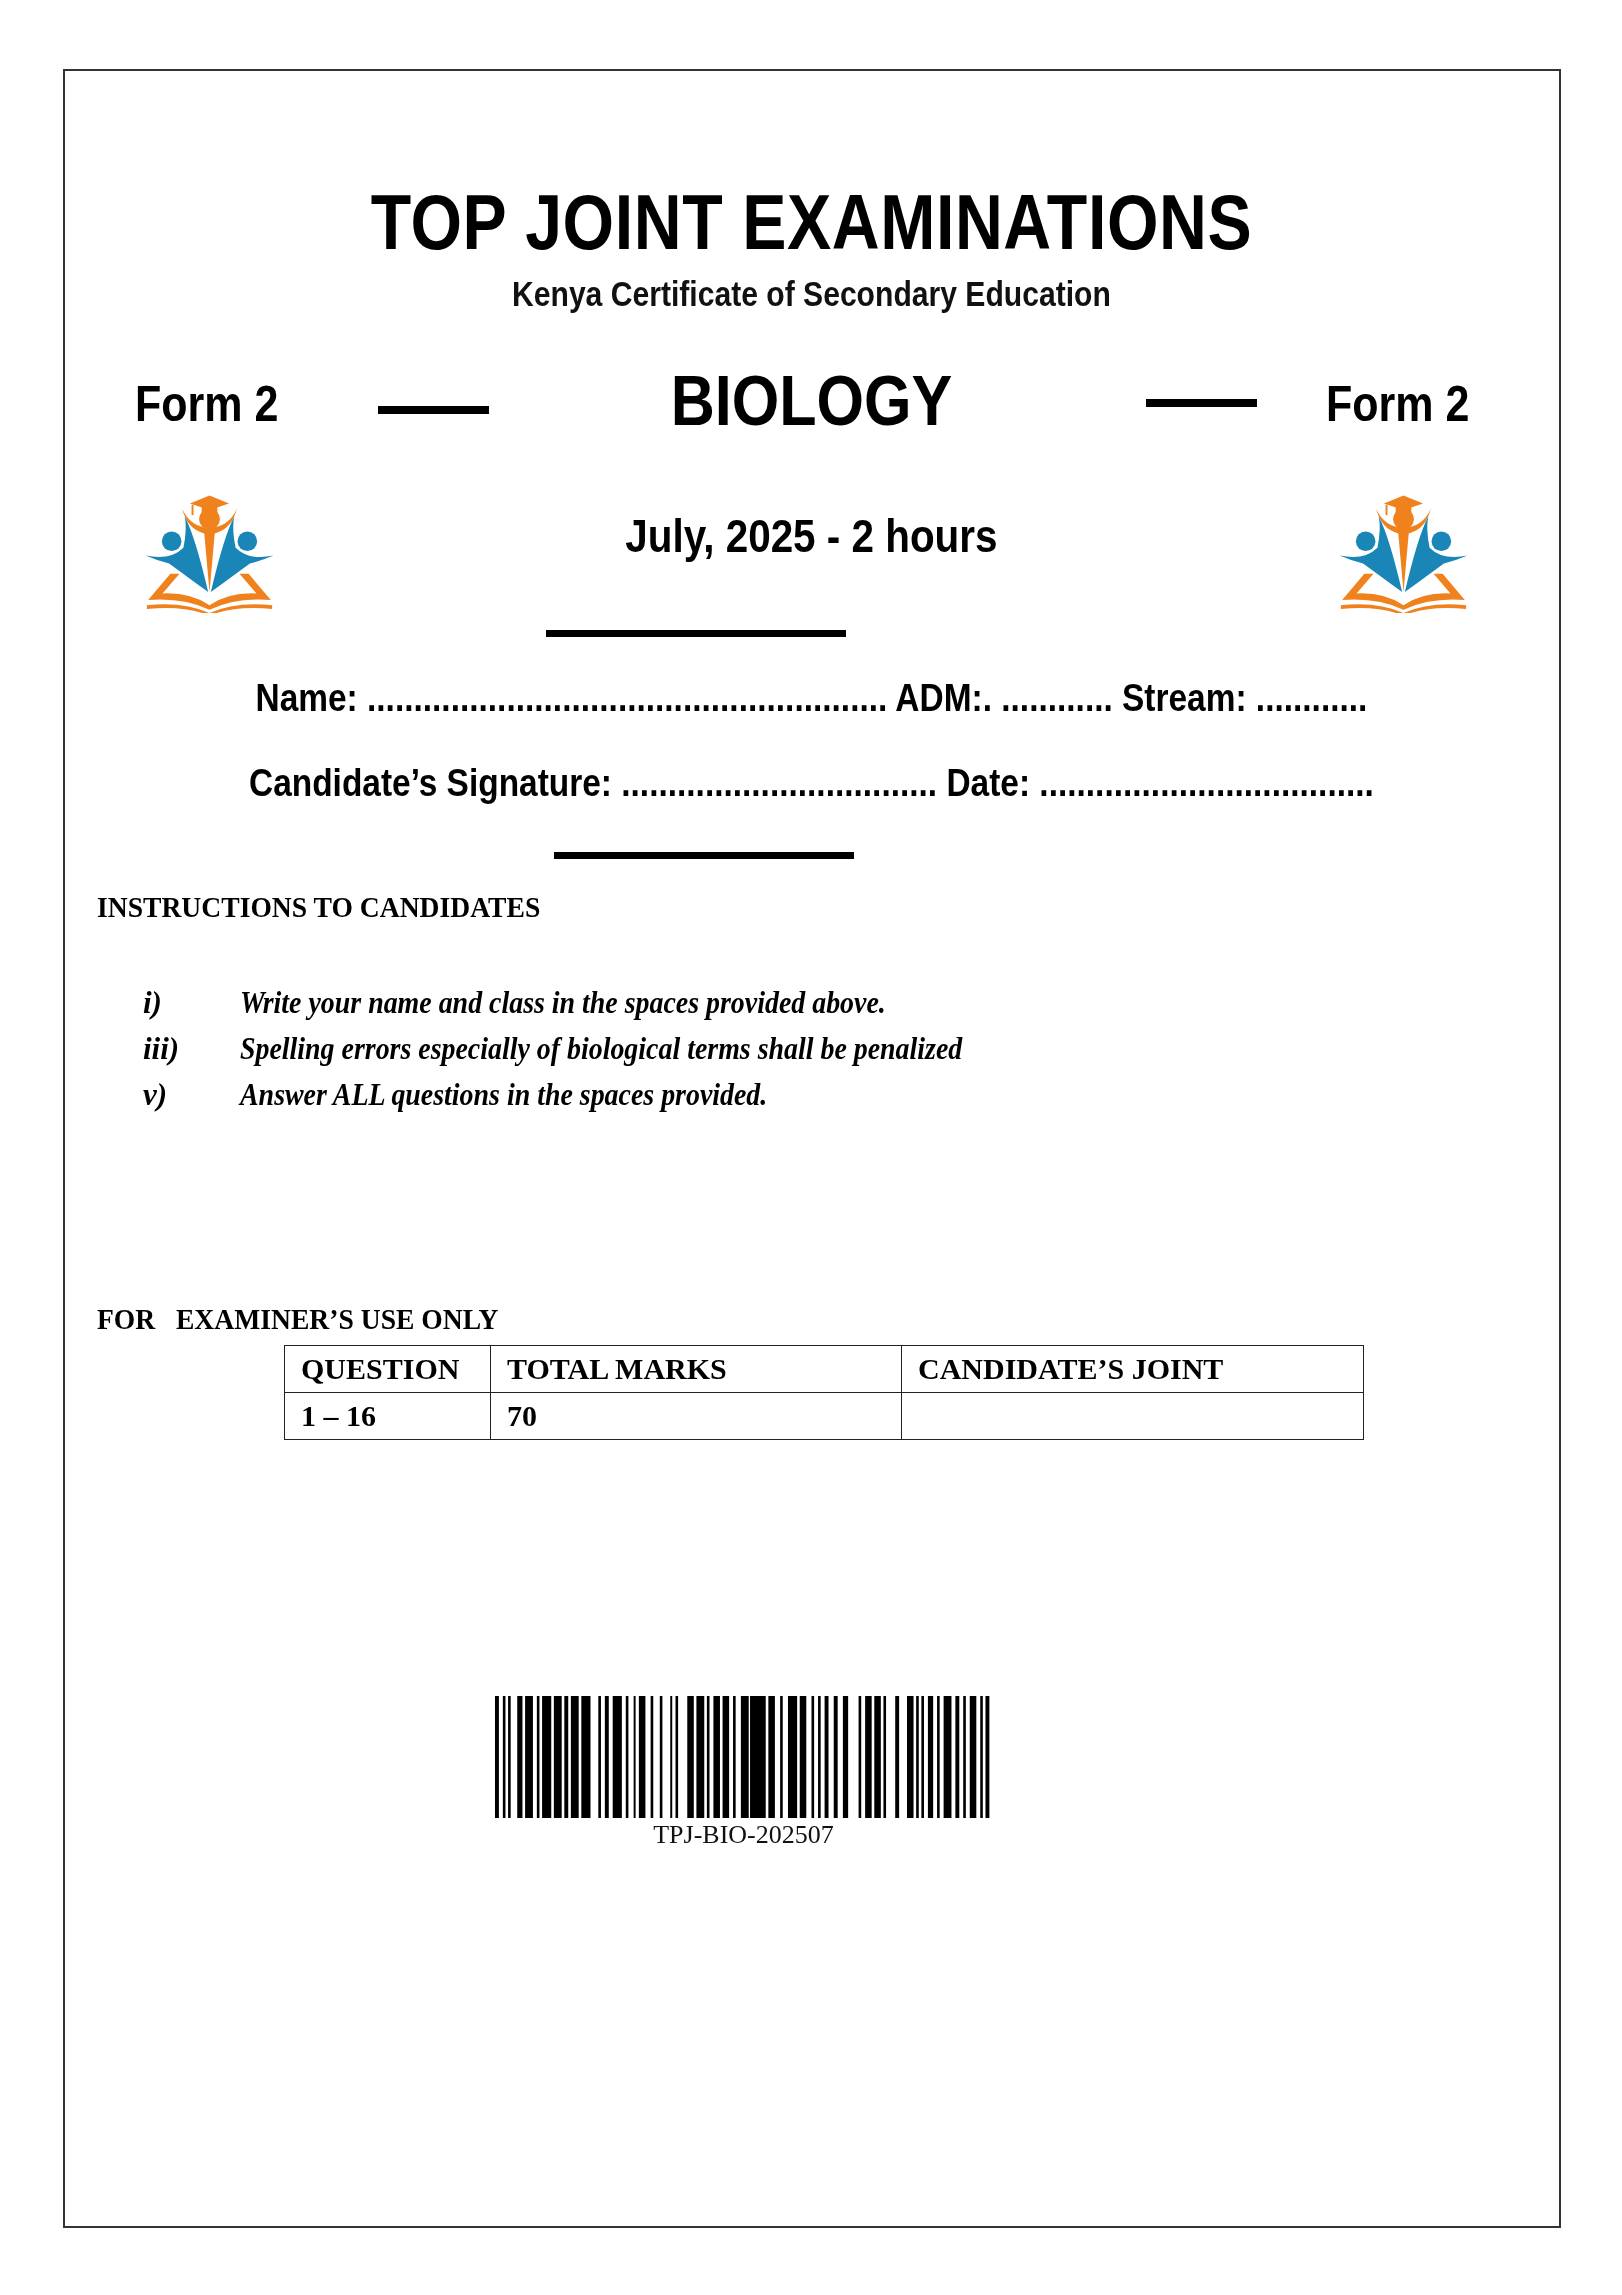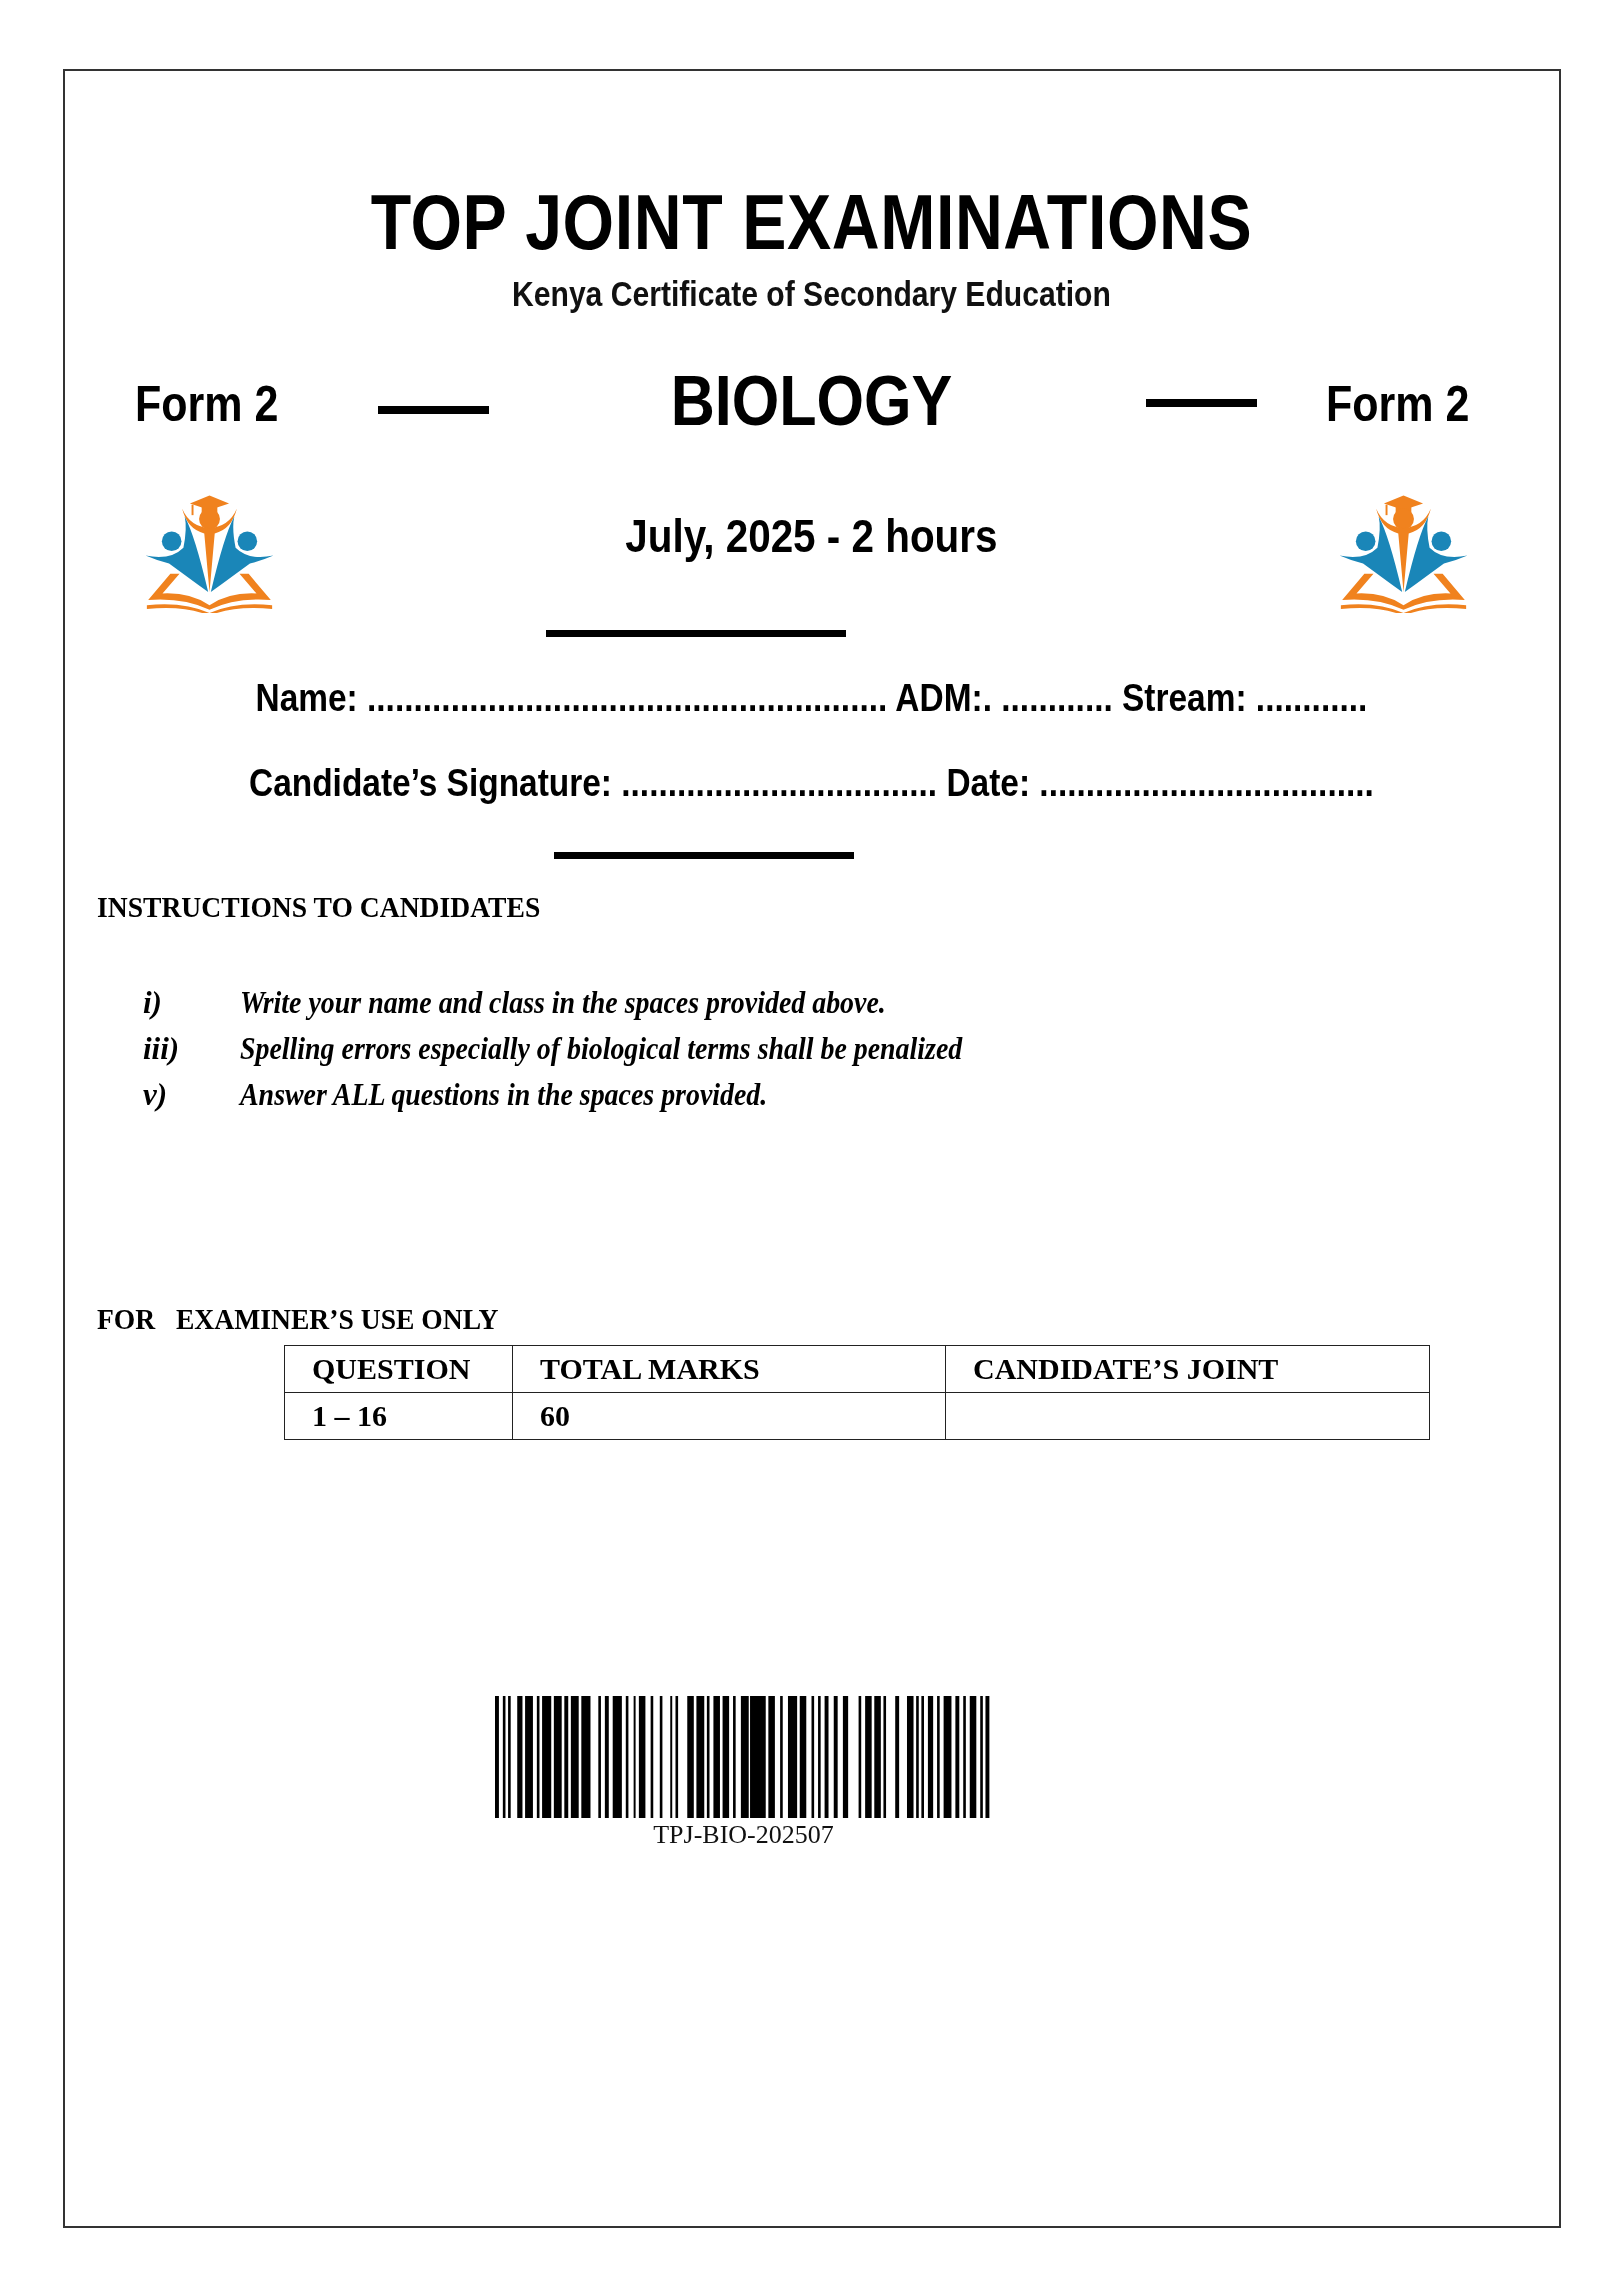--- a/index.html
+++ b/index.html
@@ -65,21 +65,21 @@
     .instr-list { left: 143px; top: 985px; width: 1374px; }
     .instr-item { height: 46px; display: flex; align-items: flex-start; font-size: 31px; font-style: italic; font-weight: bold; color: #000; }
     .instr-num { width: 97px; display: inline-block; }
     .instr-text { display: inline-block; transform: scaleX(0.9); transform-origin: 0 0; white-space: nowrap; }
 
     table.marks {
       left: 284px; top: 1345px; border-collapse: collapse; color: #000;
       font-size: 30px; font-weight: bold;
     }
     table.marks td {
-      border: 1.3px solid #222; height: 44px; padding: 0 27px; vertical-align: middle; white-space: nowrap;
+      border: 1.3px solid #222; height: 44px; padding: 0 16px; vertical-align: middle; white-space: nowrap;
     }
     table.marks tr { height: 47px; }
     .col-q { width: 173px; }
     .col-t { width: 378px; }
     .col-c { width: 429px; }
 
     .barcode { left: 495px; top: 1696px; width: 497px; height: 122px; }
     .barcode-label {
       left: 495px; width: 497px; top: 1820px; text-align: center;
       font-size: 26px; color: #111; font-family: Liberation Serif, serif;
@@ -176,21 +176,21 @@
 
 <table class="abs serif marks">
   <tbody>
       <tr>
     <td class="col-q">QUESTION</td>
     <td class="col-t">TOTAL MARKS</td>
     <td class="col-c">CANDIDATE’S JOINT</td>
   </tr>
   <tr>
     <td class="col-q">1 – 16</td>
-    <td class="col-t">60</td>
+    <td class="col-t">70</td>
     <td class="col-c"></td>
   </tr>
 </tbody>
   </table>
 
 <div class="abs barcode">
   <svg viewBox="0 0 760 186" width="497" height="122" preserveAspectRatio="none">
     <g fill="#000">
       <rect x="0" y="0" width="6" height="186"></rect>
         <rect x="12" y="0" width="4" height="186"></rect>

